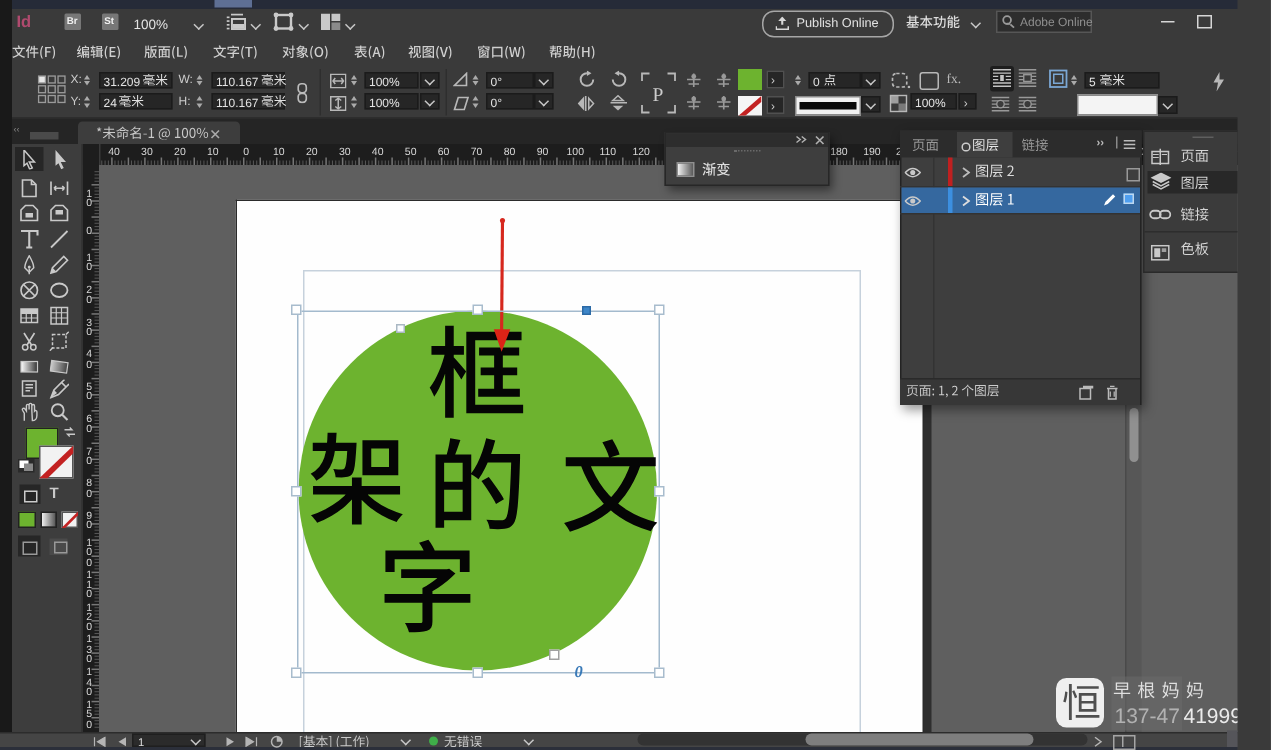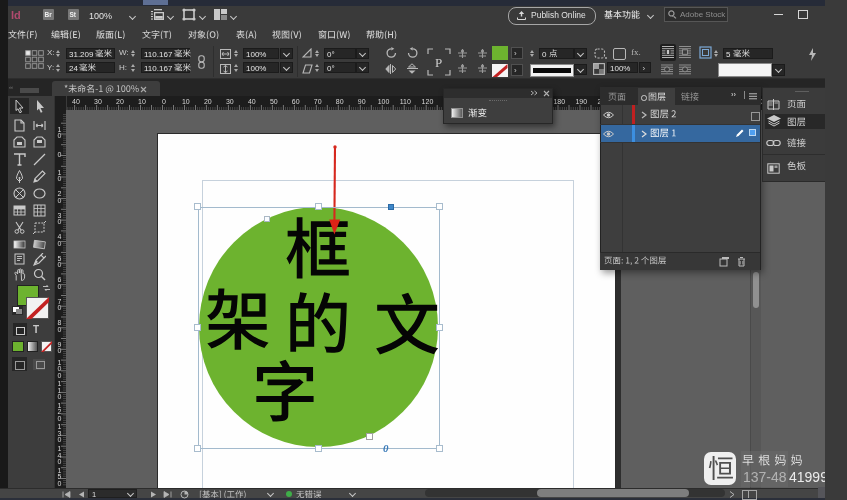--- a/index.html
+++ b/index.html
@@ -138,21 +138,21 @@
         <use href="#m80fd" x="3000"></use>
       </svg>
     </div>
     <div style="position:absolute;left:648px;top:13px;width:4px;height:4px;border-right:1.2px solid #c8c8c8;border-bottom:1.2px solid #c8c8c8;transform:rotate(45deg)"></div>
     <div style="position:absolute;left:664px;top:7px;width:64px;height:15px;background:#2d2d2d;border:1px solid #565656;box-sizing:border-box"></div>
     <svg width="9" height="9" viewBox="0 0 9 9" style="position:absolute;left:668px;top:10px">
       <circle cx="3.4" cy="3.4" r="2.6" fill="none" stroke="#9a9a9a" stroke-width="1.2"></circle>
       <line x1="5.6" y1="6.2" x2="8" y2="8.4" stroke="#9a9a9a" stroke-width="1.2"></line>
       <path d="M3.4 5 l1.2 1.8 1 -0.8" fill="#9a9a9a"></path>
     </svg>
-    <div style="position:absolute;left:680px;top:10px;font:normal 8px 'Liberation Sans',sans-serif;color:#8f8f8f;letter-spacing:0;white-space:pre">Adobe Stock</div>
+    <div style="position:absolute;left:680px;top:10px;font:normal 8px 'Liberation Sans',sans-serif;color:#8f8f8f;letter-spacing:0;white-space:pre">Adobe Online</div>
     <div style="position:absolute;left:774px;top:13.5px;width:9px;height:1.2px;background:#d6d6d6;"></div>
     <div style="position:absolute;left:798px;top:9.5px;width:8px;height:7px;background:transparent;border:1.1px solid #d6d6d6"></div>
     <svg width="9" height="9" viewBox="0 0 9 9" style="position:absolute;left:826px;top:9px">
       <path d="M1 1 L8 8 M8 1 L1 8" stroke="#d6d6d6" stroke-width="1.2"></path>
     </svg>
     <div style="position:absolute;left:0px;top:28px;width:847px;height:14px;background:#3a3a3a;"></div>
     <div style="position:absolute;left:8px;top:29.5px">
       <svg width="29.5" height="9" viewBox="0 0 3278 1000" fill="#cfcfcf" style="display:block">
         <use href="#m6587" x="0"></use>
         <use href="#m4ef6" x="1000"></use>
@@ -1460,14 +1460,14 @@
       </svg>
     </div>
     <div style="position:absolute;left:742px;top:454px">
       <svg width="64.8" height="12" viewBox="0 0 5400 1000" fill="rgba(255,255,255,0.8)" style="display:block">
         <use href="#r65e9" x="0"></use>
         <use href="#r6839" x="1350"></use>
         <use href="#r5988" x="2700"></use>
         <use href="#r5988" x="4050"></use>
       </svg>
     </div>
-    <div style="position:absolute;left:743px;top:469px;font:normal 14px 'Liberation Sans',sans-serif;color:rgba(255,255,255,0.5);letter-spacing:0;white-space:pre">137-48</div>
+    <div style="position:absolute;left:743px;top:469px;font:normal 14px 'Liberation Sans',sans-serif;color:rgba(255,255,255,0.5);letter-spacing:0;white-space:pre">137-47</div>
     <div style="position:absolute;left:789px;top:469px;font:normal 14px 'Liberation Sans',sans-serif;color:rgba(255,255,255,0.88);letter-spacing:0;white-space:pre">41999</div>
   </div>
 </body></html>

